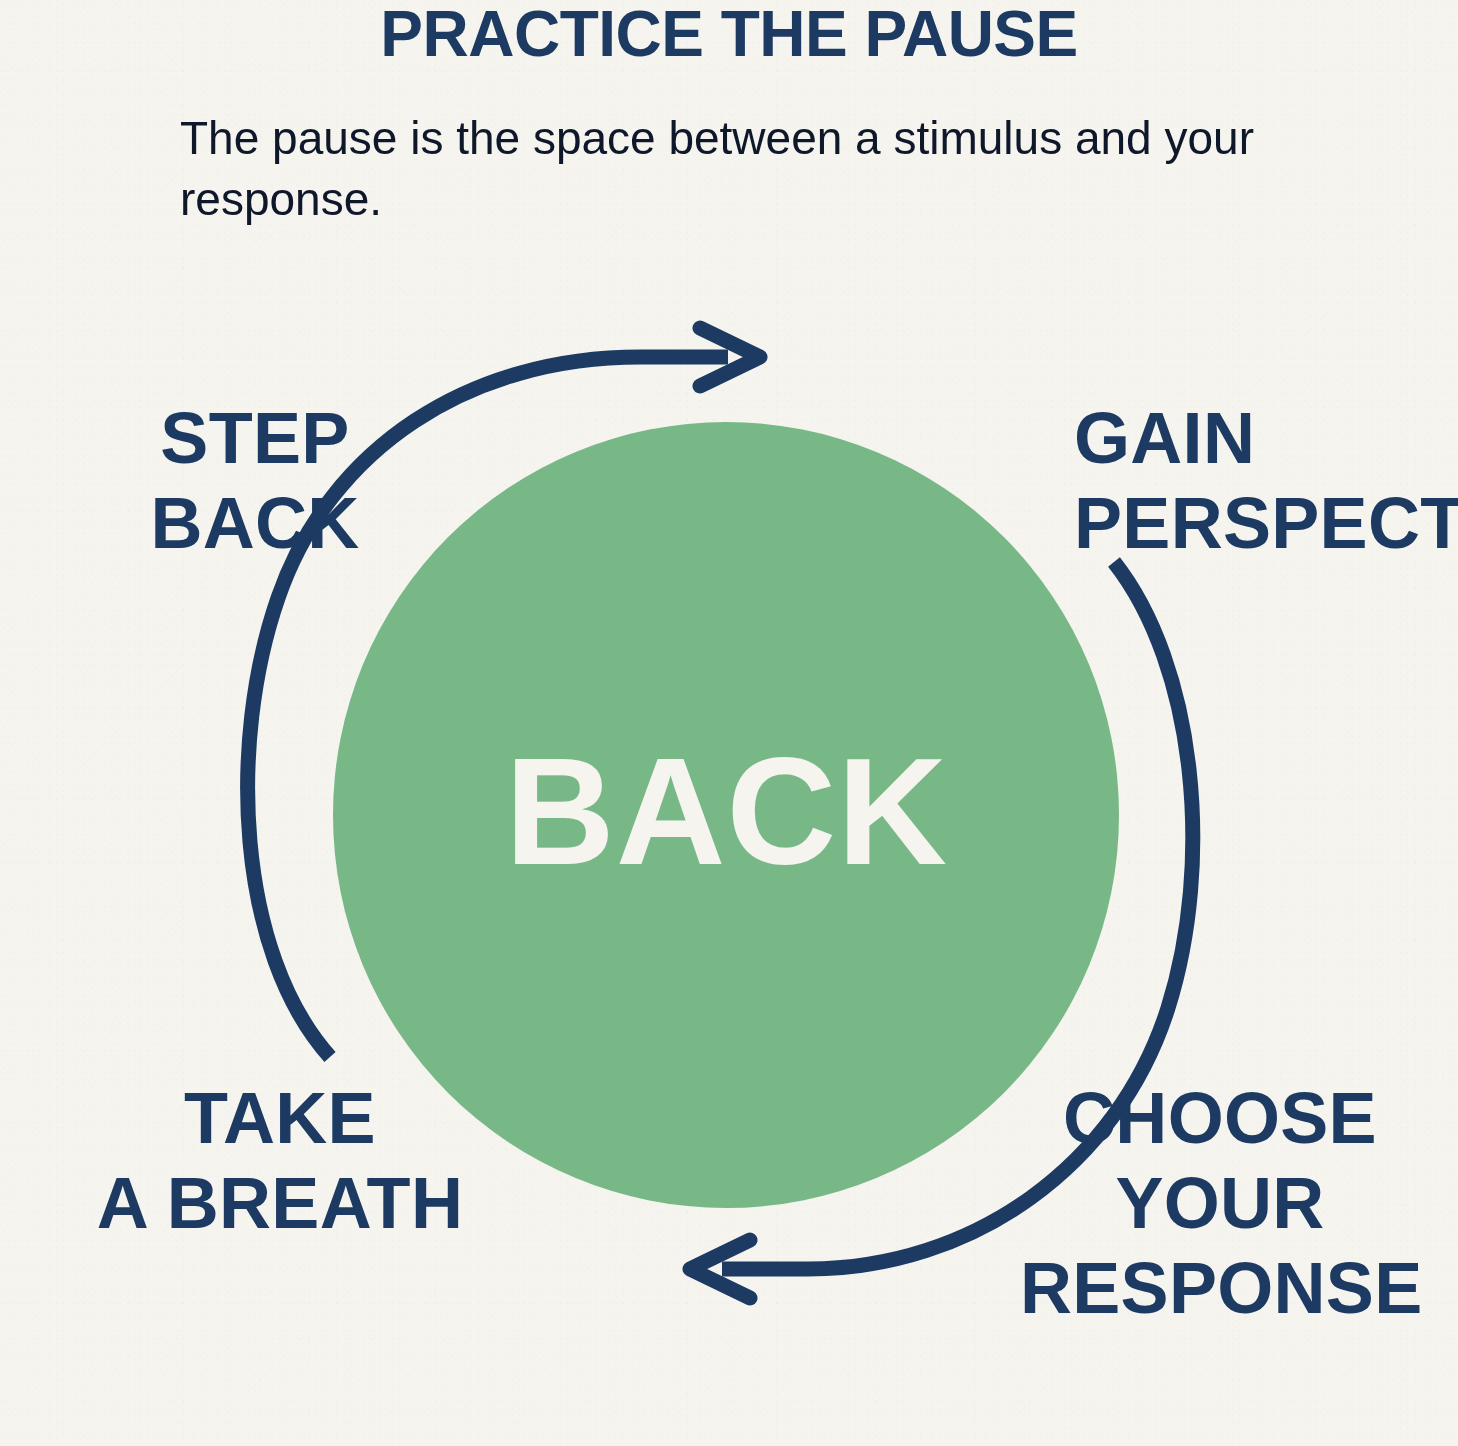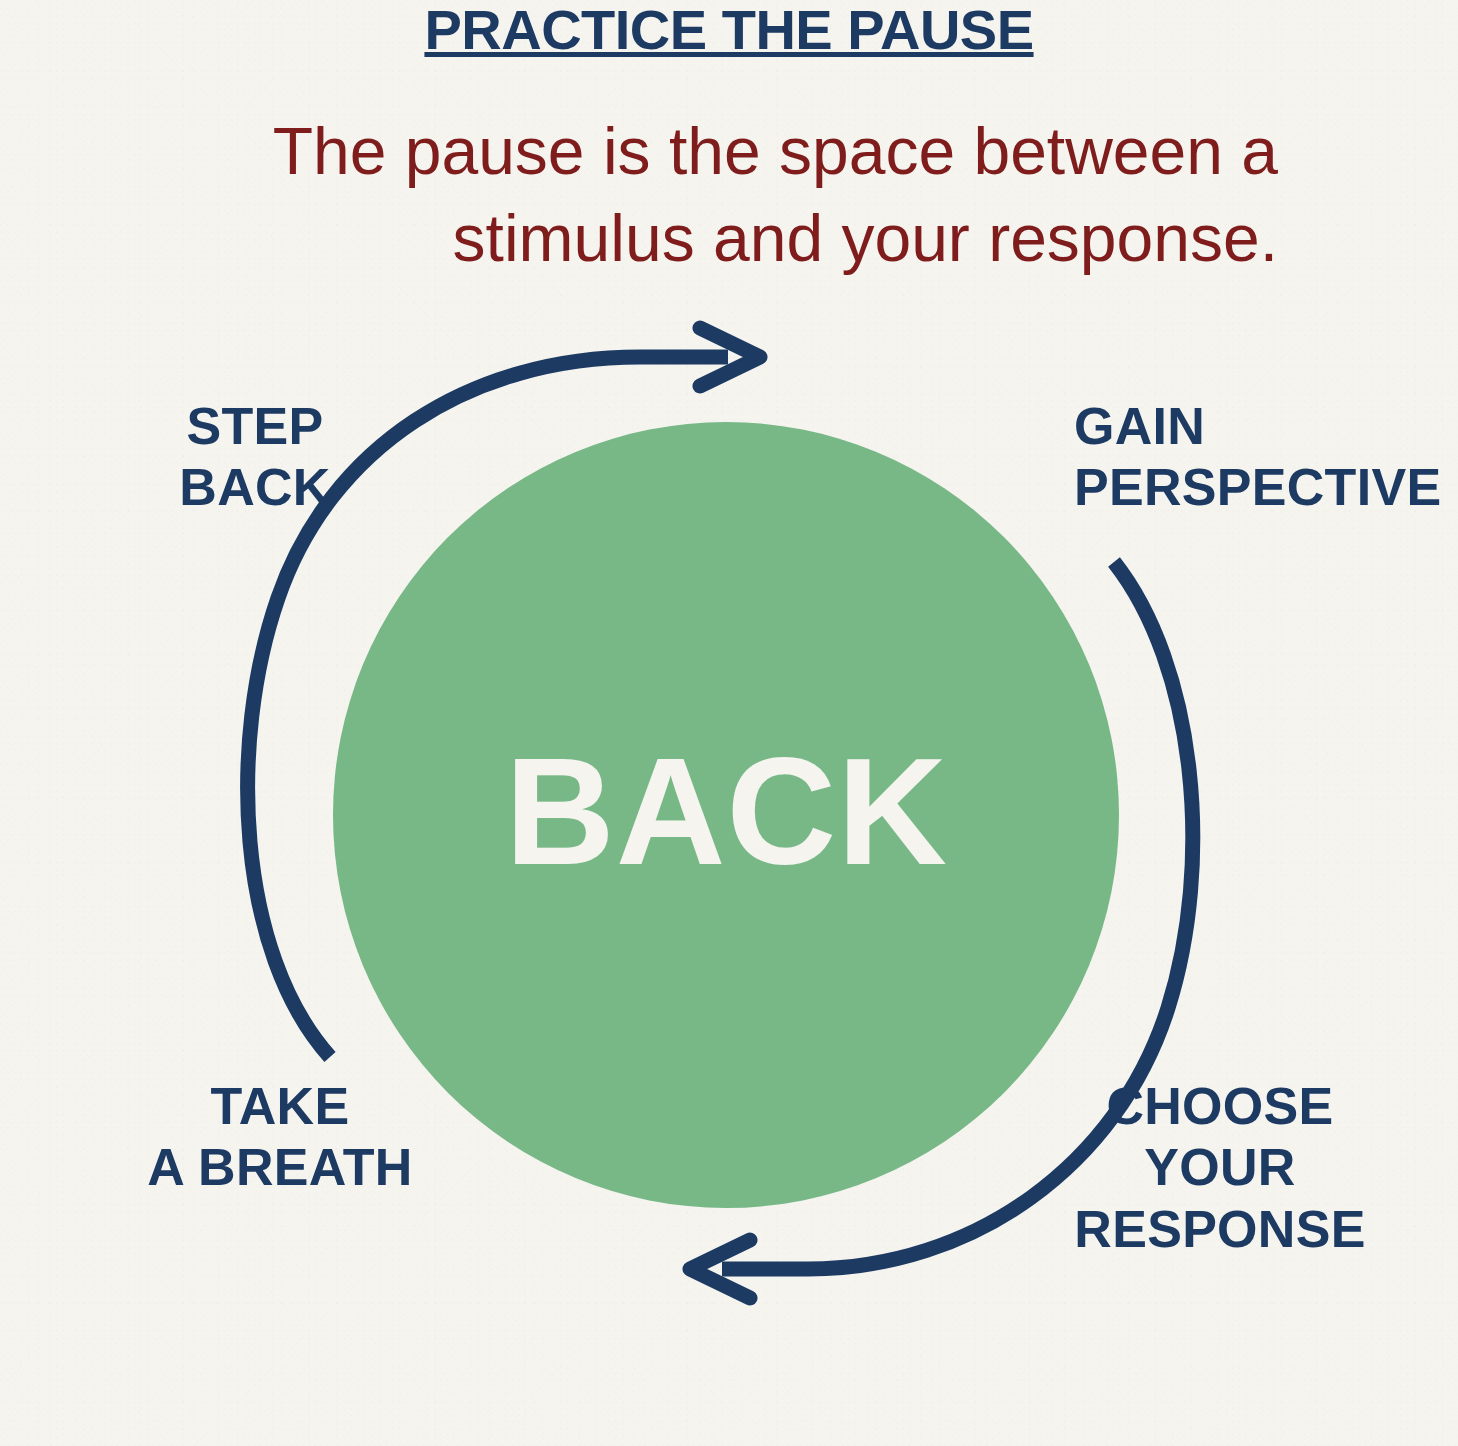--- a/index.html
+++ b/index.html
@@ -30,37 +30,36 @@
       radial-gradient(circle at 48% 92%, rgba(0,0,0,.016) 0 1px, transparent 1px);
     background-size: 7px 7px, 11px 11px, 9px 9px, 13px 13px, 6px 6px;
   }
 
   .title {
     position: absolute;
     left: 0;
     top: 2px;
     width: 1458px;
     text-align: center;
-    font-size: 56px;
+    font-size: 64px;
     font-weight: 700;
     letter-spacing: -0.5px;
     color: #1d3a63;
     line-height: 1.0;
     white-space: nowrap;
-    text-decoration: underline;
   }
   .subtitle {
     position: absolute;
     left: 180px;
     top: 108px;
     width: 1098px;
-    text-align: right;
-    font-size: 66px;
+    text-align: left;
+    font-size: 46px;
     font-weight: 400;
-    color: #7f1d1d;
+    color: #0f172a;
     line-height: 1.32;
   }
 
   #diagram {
     position: absolute;
     left: 0;
     top: 0;
     width: 1458px;
     height: 1446px;
   }
@@ -76,21 +75,21 @@
     letter-spacing: 1px;
     color: #f5f4ef;
     line-height: 1;
     pointer-events: none;
   }
 
   .label {
     position: absolute;
     color: #1d3a63;
     font-weight: 700;
-    font-size: 52px;
+    font-size: 72px;
     line-height: 1.18;
     letter-spacing: 0.3px;
     white-space: pre-line;
   }
   #label-step-back   { left: 110px;  top: 396px;  width: 290px; text-align: center; }
   #label-gain        { left: 1074px; top: 396px;  width: 400px; text-align: left;   }
   #label-breath      { left: 90px;   top: 1076px; width: 380px; text-align: center; }
   #label-response    { left: 1020px; top: 1076px; width: 400px; text-align: center; }
 </style>
 </head>

